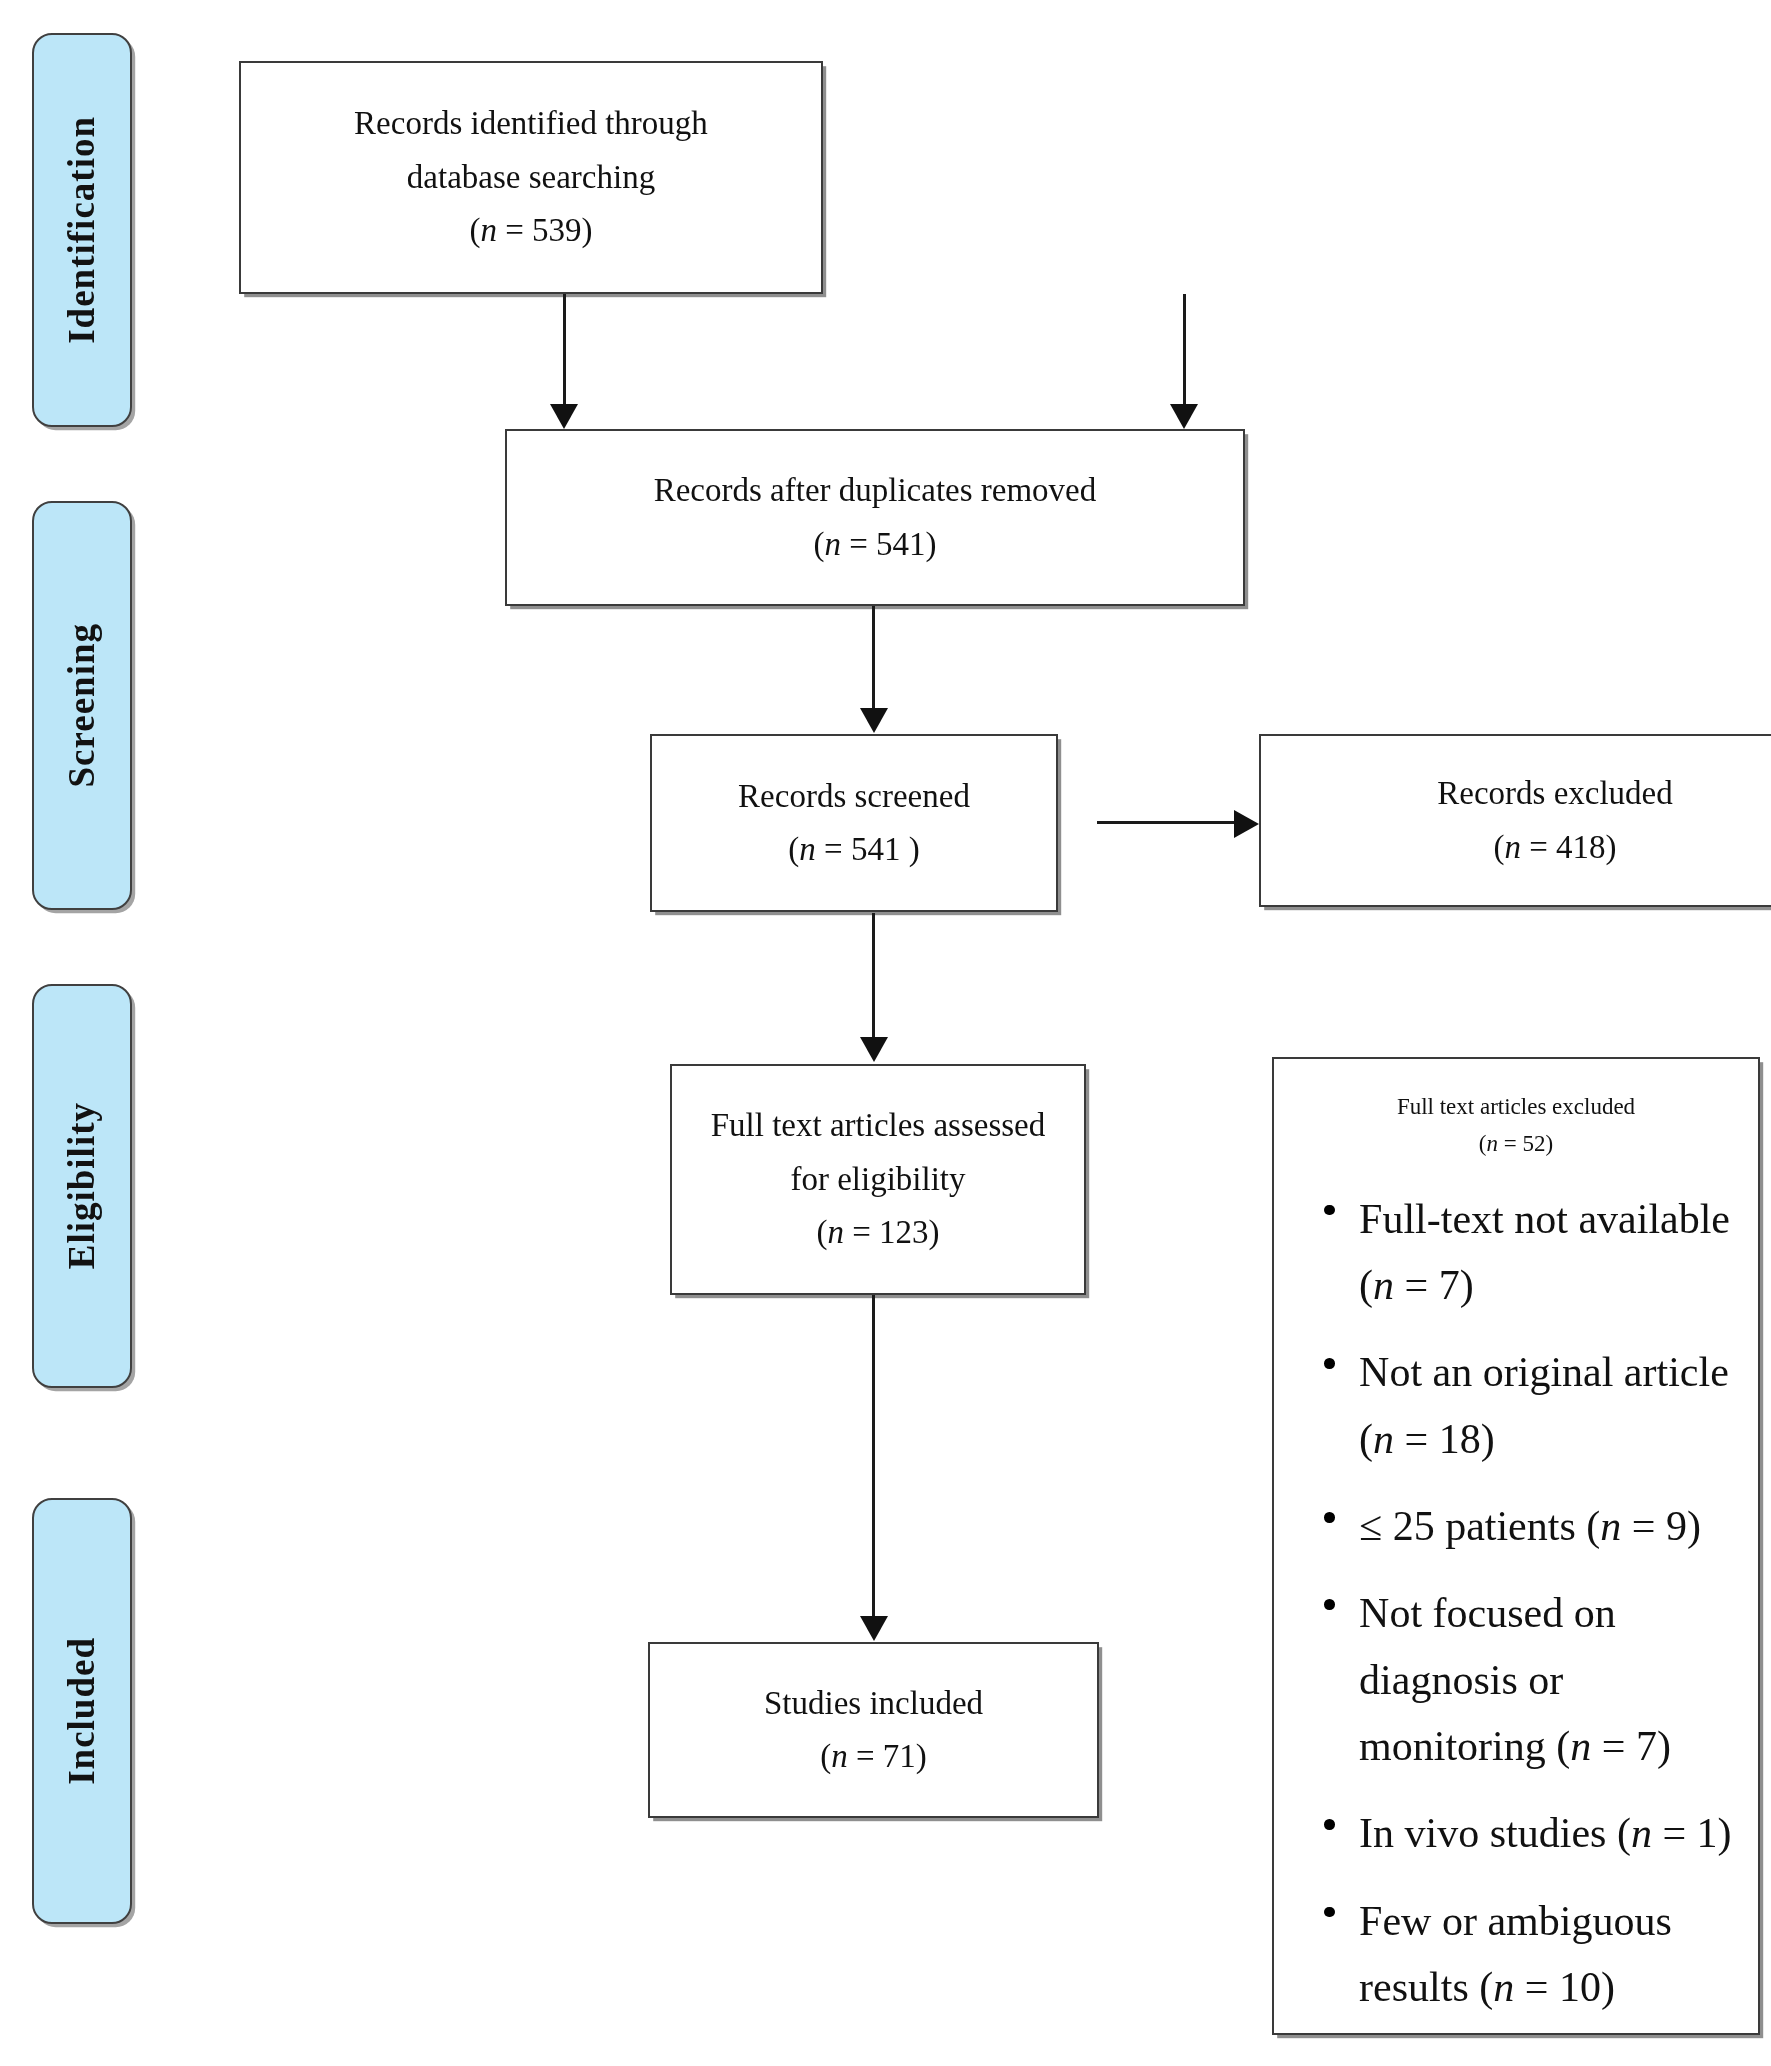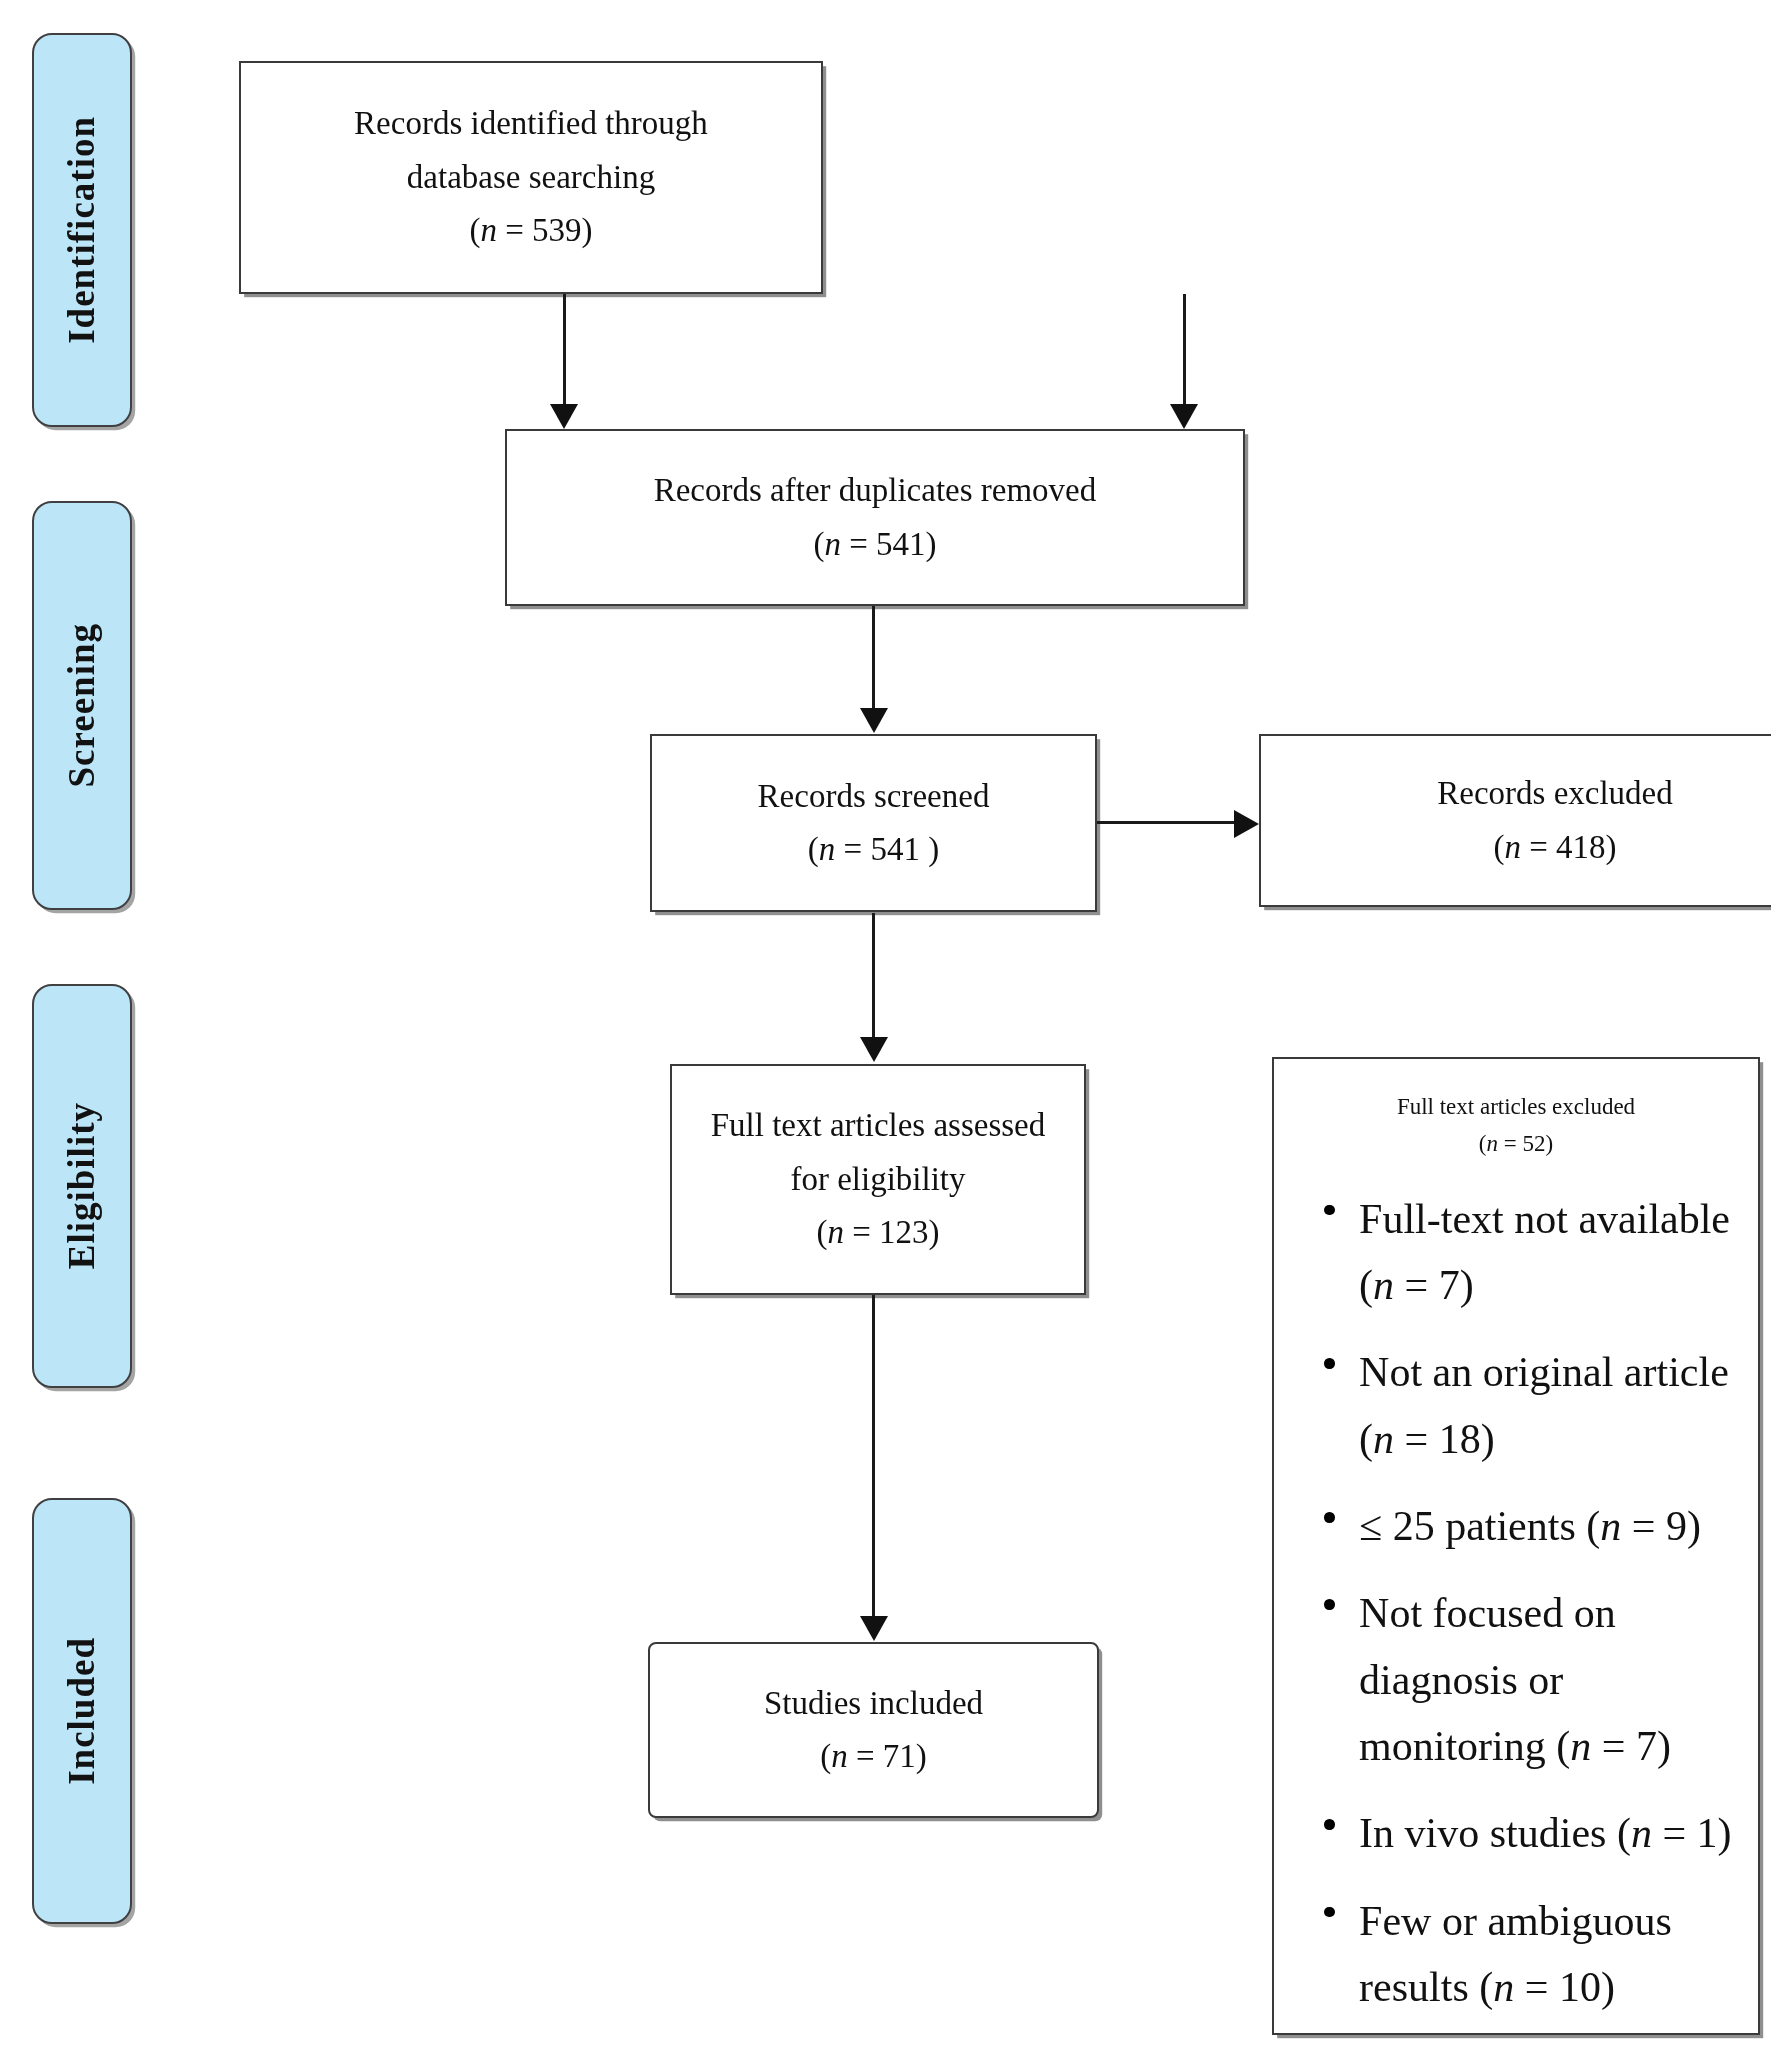--- a/index.html
+++ b/index.html
@@ -147,21 +147,21 @@
   <div class="arrow-down" style="left:1170px;top:404px;"></div>
 
   <div class="node" style="left:505px;top:429px;width:740px;height:177px;">
     <span class="ln">Records after duplicates removed</span>
     <span class="ln"><span>(</span><span class="n-italic">n</span><span> = </span><span>541</span><span>)</span></span>
   </div>
 
   <div class="vline" style="left:872px;top:606px;height:103px;"></div>
   <div class="arrow-down" style="left:860px;top:708px;"></div>
 
-  <div class="node" style="left:650px;top:734px;width:447px;height:178px;justify-content:center;">
+  <div class="node" style="left:650px;top:734px;width:408px;height:178px;justify-content:center;">
     <span class="ln">Records screened</span>
     <span class="ln"><span>(</span><span class="n-italic">n</span><span> = </span><span>541 </span><span>)</span></span>
   </div>
 
   <div class="hline" style="left:1097px;top:821px;width:137px;"></div>
   <div class="arrow-right" style="left:1234px;top:810px;"></div>
 
   <div class="node" style="left:1259px;top:734px;width:592px;height:173px;">
     <span class="ln">Records excluded</span>
     <span class="ln"><span>(</span><span class="n-italic">n</span><span> = </span><span>418</span><span>)</span></span>
@@ -187,19 +187,19 @@
       <li><span>≤ 25 patients (</span><span class="n-italic">n</span><span> = </span><span>9</span><span>)</span></li>
       <li><span>Not focused on diagnosis or monitoring (</span><span class="n-italic">n</span><span> = </span><span>7</span><span>)</span></li>
       <li><span>In vivo studies (</span><span class="n-italic">n</span><span> = </span><span>1</span><span>)</span></li>
       <li><span>Few or ambiguous results (</span><span class="n-italic">n</span><span> = </span><span>10</span><span>)</span></li>
     </ul>
   </div>
 
   <div class="vline" style="left:872px;top:1295px;height:322px;"></div>
   <div class="arrow-down" style="left:860px;top:1616px;"></div>
 
-  <div class="node" style="left:648px;top:1642px;width:451px;height:176px;border-radius:8px;">
+  <div class="node" style="left:648px;top:1642px;width:451px;height:176px;">
     <span class="ln">Studies included</span>
     <span class="ln"><span>(</span><span class="n-italic">n</span><span> = </span><span>71</span><span>)</span></span>
   </div>
 
 </div>
 
 
 </body></html>

